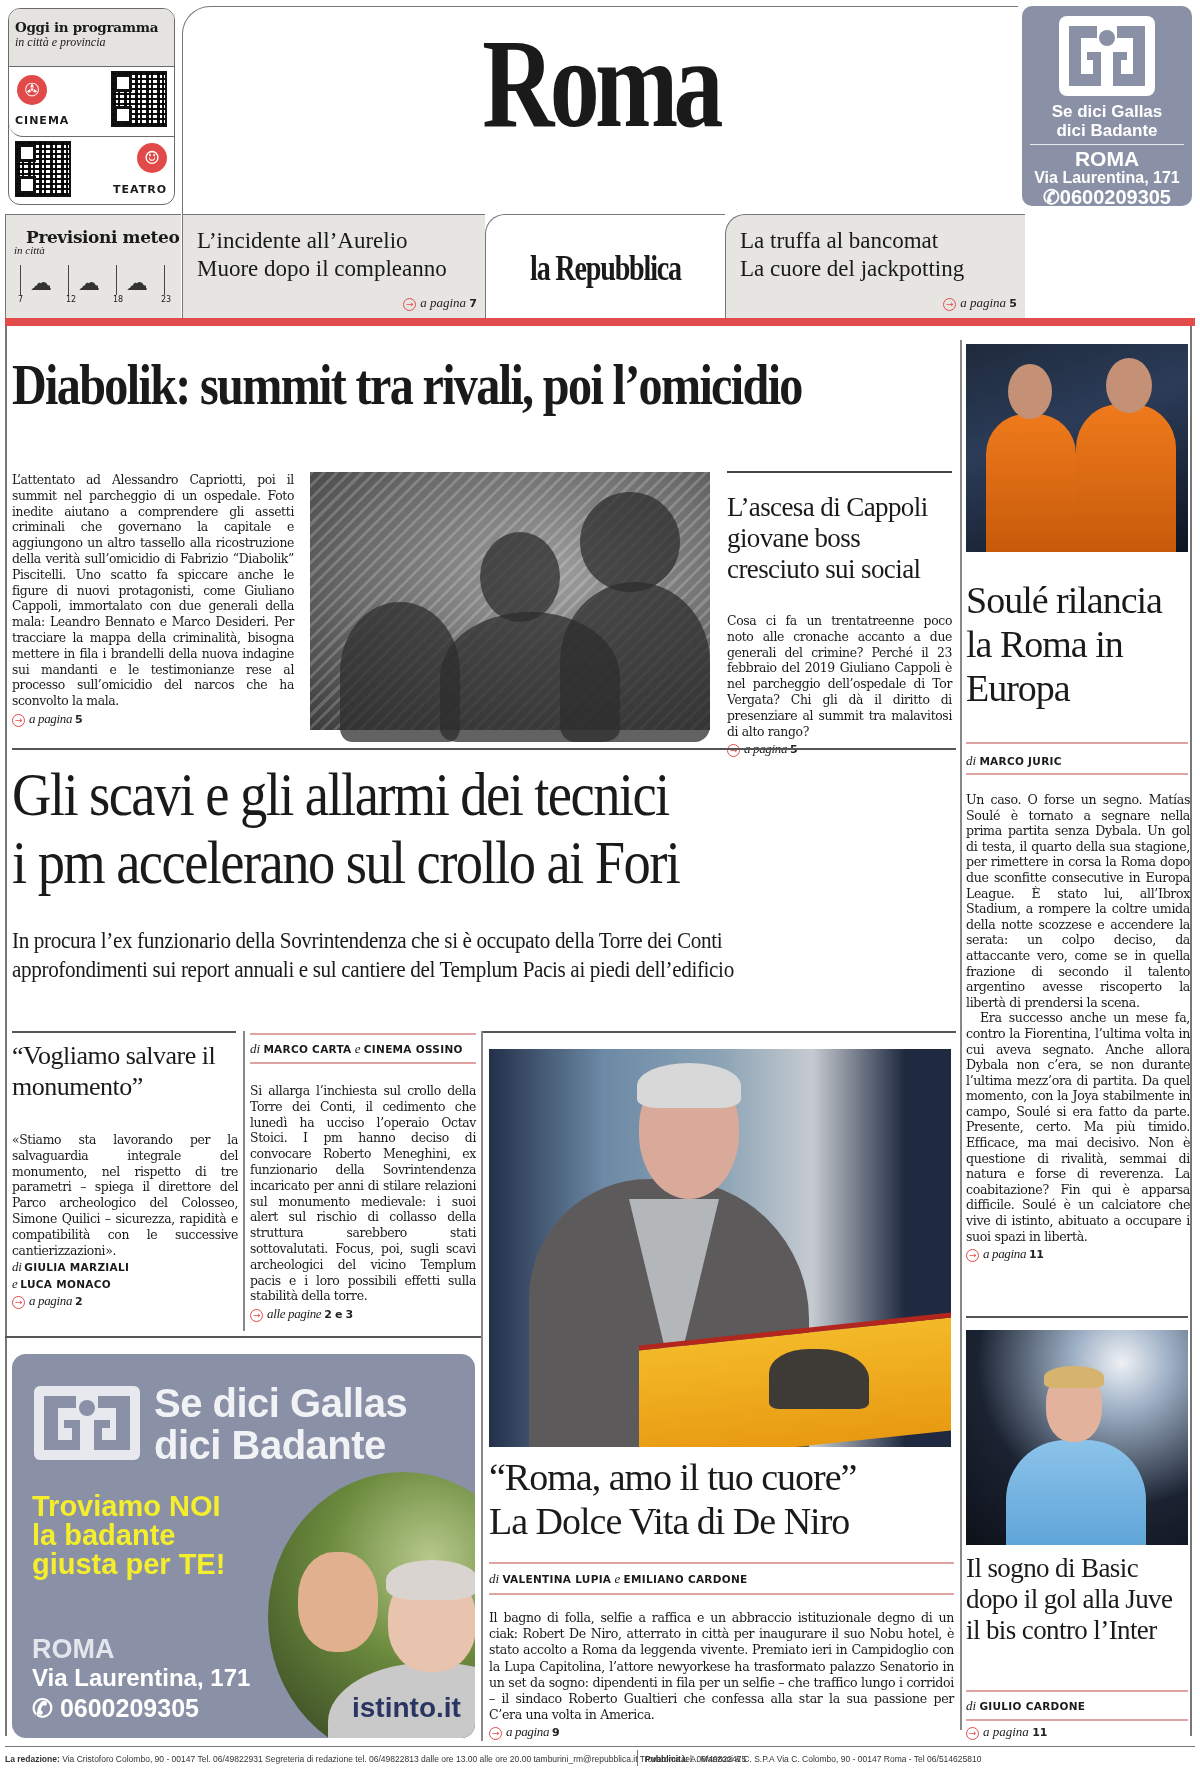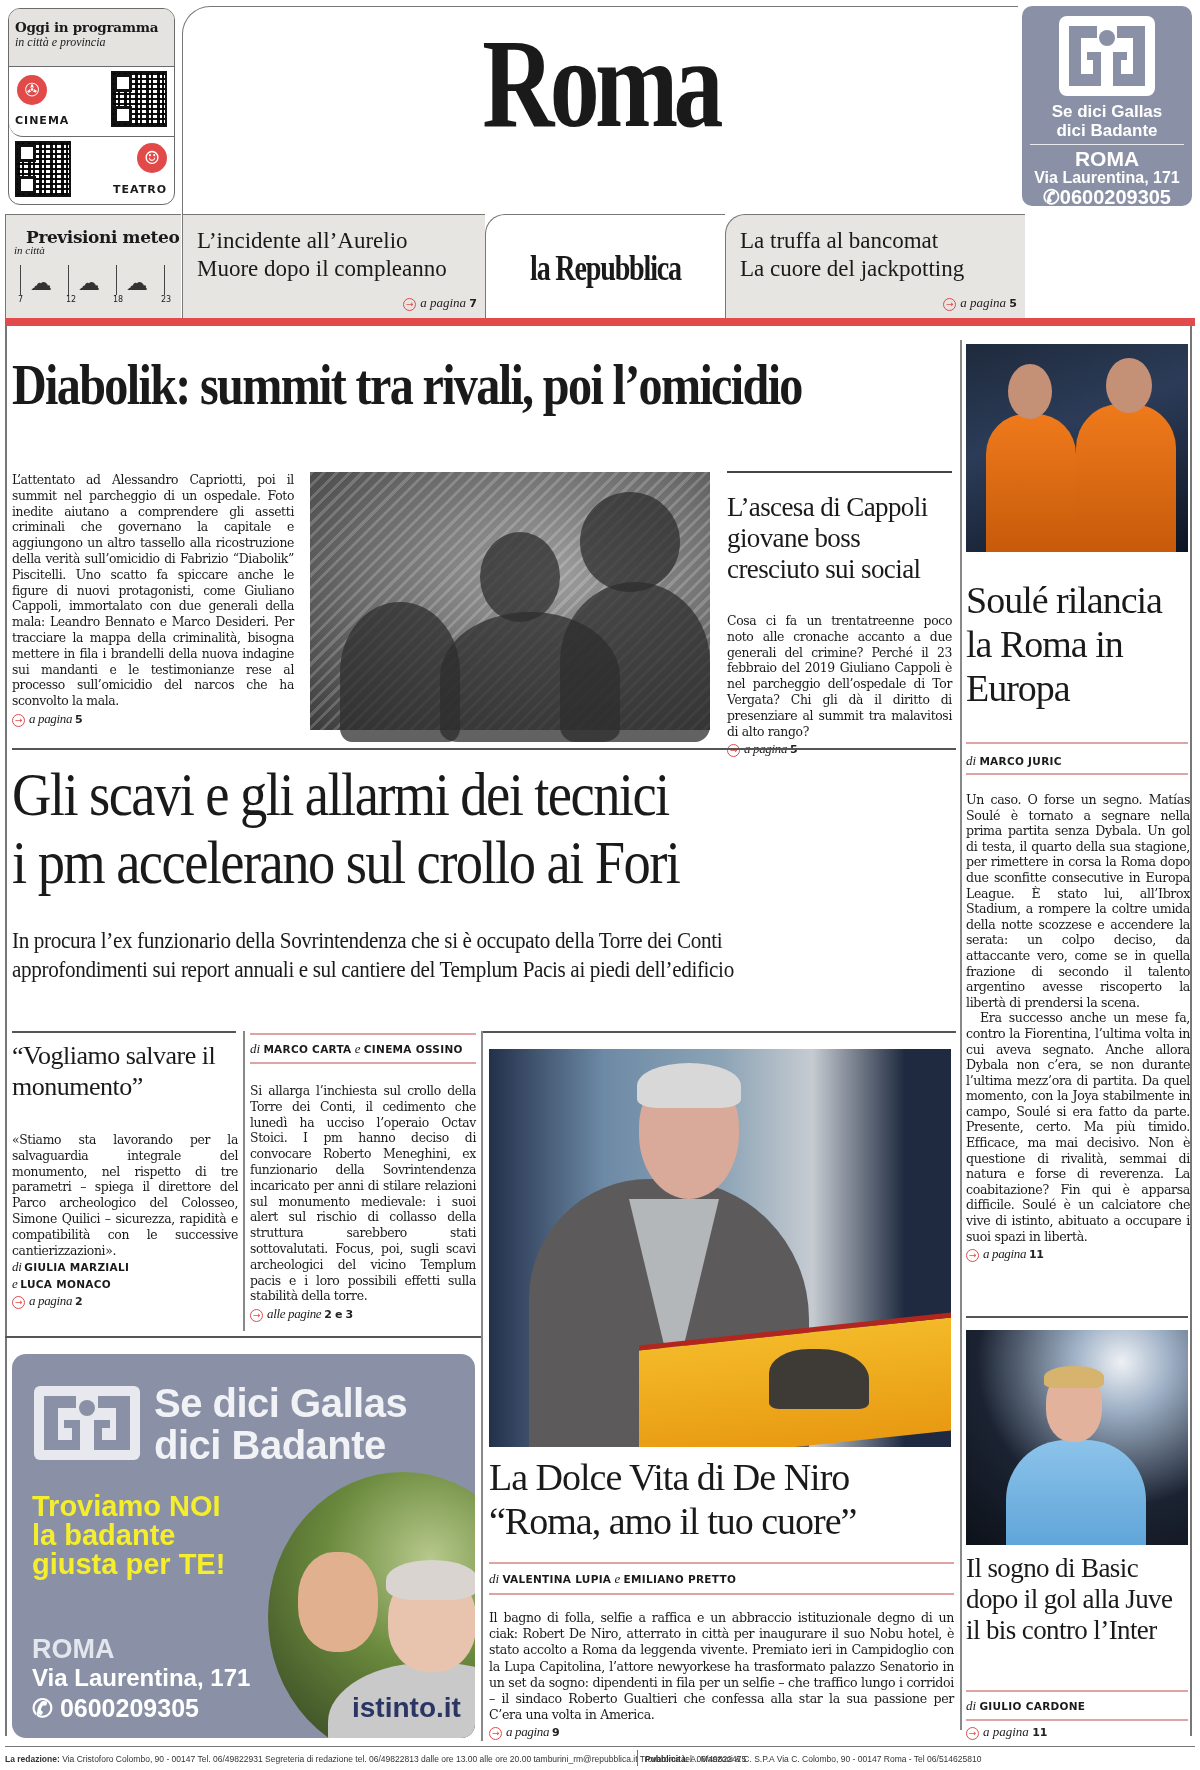--- a/index.html
+++ b/index.html
@@ -319,26 +319,26 @@
 <div class="vrule" style="left:481px;top:1031px;height:710px;"></div>
 <div class="abs photo-deniro">
   <div class="dn-jacket"></div>
   <div class="dn-shirt"></div>
   <div class="dn-head"></div>
   <div class="dn-hair"></div>
   <div class="dn-box"></div>
   <div class="dn-wolf"></div>
 </div>
 <div class="abs h-deniro">
+  <div>“Roma, amo il tuo cuore”</div>
   <div>La Dolce Vita di De Niro</div>
-  <div>“Roma, amo il tuo cuore”</div>
 </div>
 <div class="pink-rule" style="left:489px;top:1562px;width:465px;"></div>
 <div class="byline" style="left:489px;top:1571px;">
-  <span>di</span> <b>VALENTINA LUPIA</b> <span>e</span> <b>EMILIANO PRETTO</b>
+  <span>di</span> <b>VALENTINA LUPIA</b> <span>e</span> <b>EMILIANO CARDONE</b>
 </div>
 <div class="pink-rule" style="left:489px;top:1593px;width:465px;"></div>
 <div class="abs body-text deniro-text">
   <span>Il bagno di folla, selfie a raffica e un abbraccio istituzionale degno di un ciak: Robert De Niro, atterrato in città per inaugurare il suo Nobu hotel, è stato accolto a Roma da leggenda vivente. Premiato ieri in Campidoglio con la Lupa Capitolina, l’attore newyorkese ha trasformato palazzo Senatorio in un set da sogno: dipendenti in fila per un selfie – che traffico lungo i corridoi – il sindaco Roberto Gualtieri che confessa alla star la sua passione per C’era una volta in America.</span>
   <div class="apag" style="margin-top:1px;">
     <span class="arrow-c">→</span><span>a pagina</span> <b>9</b>
   </div>
 </div>
 
 <div class="abs photo-basic">

